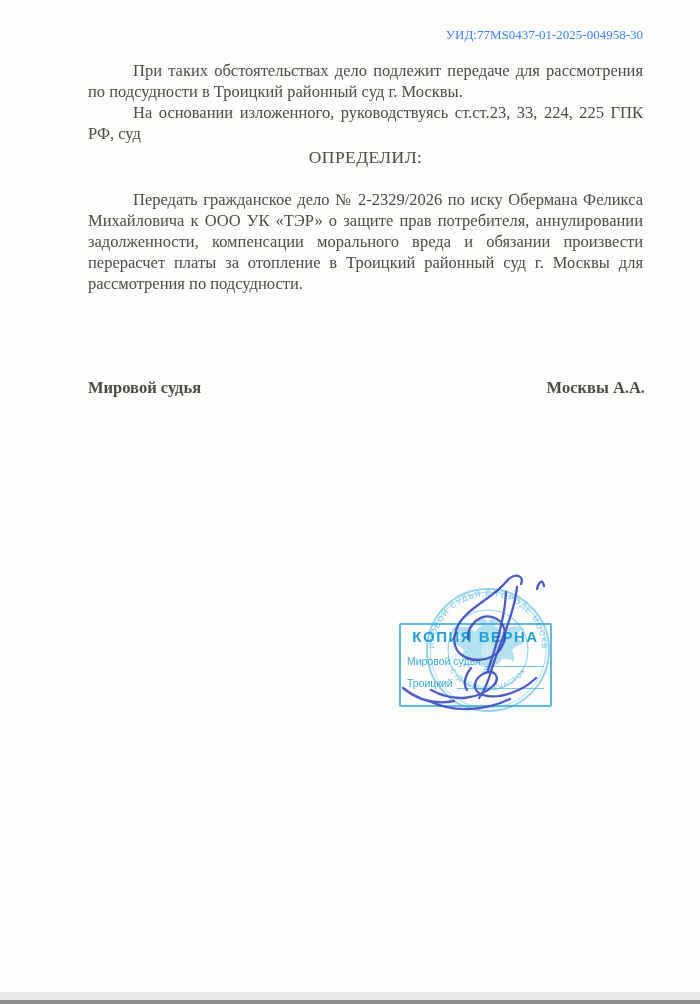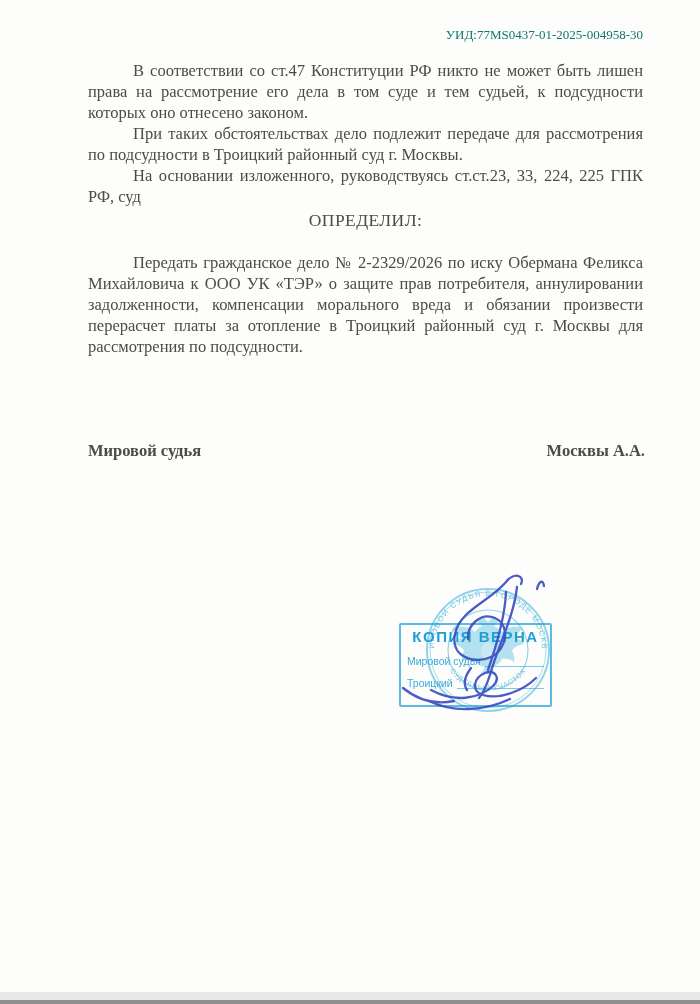--- a/index.html
+++ b/index.html
@@ -7,21 +7,21 @@
     position:relative; width:700px; height:1004px;
     background:#fdfdfc; overflow:hidden;
     font-family:"Liberation Serif","DejaVu Serif",serif;
     color:#4a4c46;
   }
   
   .doc-header {
     padding:27px 57px 0 0;
     text-align:right;
     font-size:13px; line-height:16px;
-    color:#0f766e;
+    color:#3b82f6;
   }
   
   .doc-body {
     margin:17px 57px 0 88px;
     font-size:16.5px; line-height:21px;
     text-align:justify;
   }
   .doc-body p { margin:0; text-indent:45px; }
   .resolution {
     text-align:center; font-weight:normal;
@@ -84,21 +84,20 @@
 </head>
 <body>
 
 <div class="page">
 
   <div class="doc-header">
     <div>УИД:77MS0437-01-2025-004958-30</div>
   </div>
 
   <div class="doc-body">
-    <p>В соответствии со ст.47 Конституции РФ никто не может быть лишен права на рассмотрение его дела в том суде и тем судьей, к подсудности которых оно отнесено законом.</p>
     <p>При таких обстоятельствах дело подлежит передаче для рассмотрения по подсудности в Троицкий районный суд г. Москвы.</p>
     <p>На основании изложенного, руководствуясь ст.ст.23, 33, 224, 225 ГПК РФ, суд</p>
     <div class="resolution">ОПРЕДЕЛИЛ:</div>
     <p>Передать гражданское дело № 2-2329/2026 по иску Обермана Феликса Михайловича к ООО УК «ТЭР» о защите прав потребителя, аннулировании задолженности, компенсации морального вреда и обязании произвести перерасчет платы за отопление в Троицкий районный суд г. Москвы для рассмотрения по подсудности.</p>
   </div>
 
   <div class="sig-row">
     <span>Мировой судья</span>
     <span>Москвы А.А.</span>
   </div>

